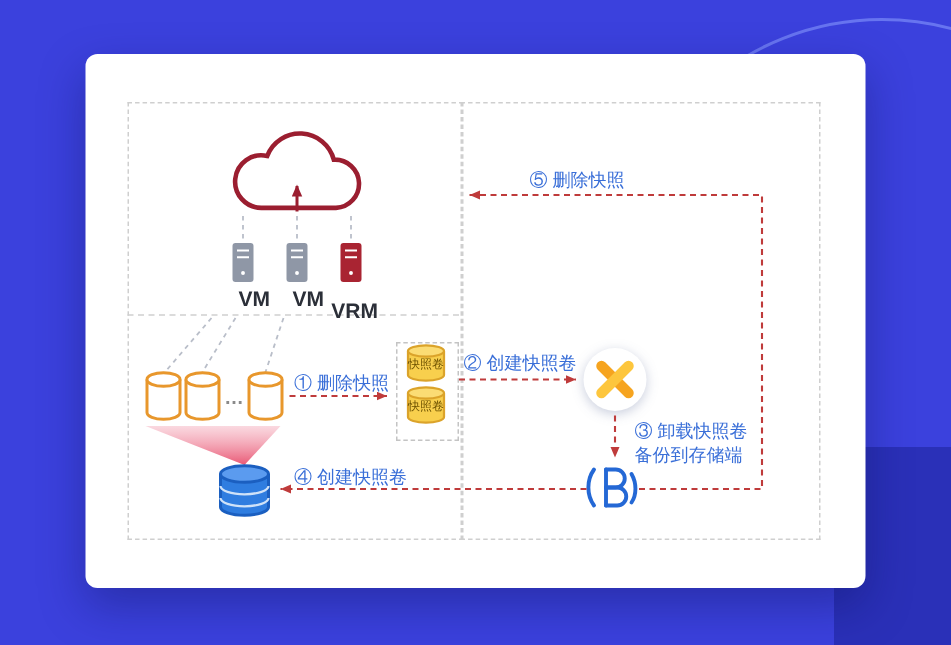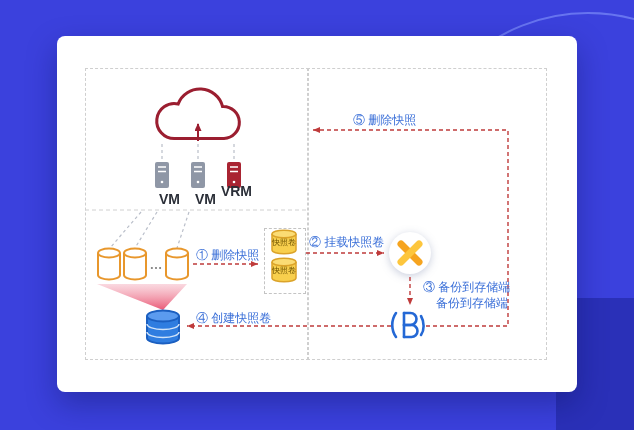--- a/index.html
+++ b/index.html
@@ -12,21 +12,21 @@
     border-radius:8px;box-shadow:0 12px 30px rgba(10,15,80,.35);}
   .zone{position:absolute;border:1px dashed #cfcfcf;}
   .zone-left{left:28px;top:32px;width:222px;height:290px;}
   .zone-right{left:250px;top:32px;width:238px;height:290px;}
   .snapshot-box{position:absolute;left:207px;top:192px;width:40px;height:64px;border:1px dashed #c4c4c4;background:#fff;}
   .overlay{position:absolute;left:0;top:0;width:520px;height:356px;pointer-events:none;}
   .lbl{position:absolute;font-size:12px;color:#3a6fd8;white-space:nowrap;line-height:14px;}
   .vm{color:#2b2f38;font-weight:bold;text-align:right;font-size:14px;}
   .snaplbl{position:absolute;left:207px;width:40px;text-align:center;font-size:8px;color:#6e5200;line-height:9px;}
   .ellipsis{position:absolute;left:89px;top:221px;width:20px;text-align:center;font-size:13px;font-weight:bold;color:#8a8a8a;}
-  .indent2{margin-left:13px;}
+  .indent2{}
 </style>
 </head>
 <body>
 
 <div id="stage">
   <div class="decor-ring"></div>
   <div class="decor-square"></div>
 
   <div class="card">
     <div class="zone zone-left"></div>
@@ -130,27 +130,27 @@
         <path d="M136,228 H201" marker-end="url(#mRed)"></path>
         <path d="M249,217 H327" marker-end="url(#mRed)"></path>
         <path d="M353,241 V269" marker-end="url(#mRed)"></path>
         <path d="M334,290 H130" marker-end="url(#mRed)"></path>
         <path d="M369,290 H451 V94 H256" marker-end="url(#mRed)"></path>
       </g>
     </svg>
 
     <div class="lbl vm" style="left:87px;top:156px;width:36px">VM</div>
     <div class="lbl vm" style="left:123px;top:156px;width:36px">VM</div>
-    <div class="lbl vm" style="left:159px;top:148px;width:36px">VRM</div>
+    <div class="lbl vm" style="left:159px;top:164px;width:36px">VRM</div>
 
     <div class="ellipsis">…</div>
 
     <div class="snaplbl" style="top:202px">快照卷</div>
     <div class="snaplbl" style="top:230px">快照卷</div>
 
     <div class="lbl" style="left:139px;top:212px">① 删除快照</div>
-    <div class="lbl" style="left:252px;top:199px">② 挂载快照卷</div>
-    <div class="lbl" style="left:366px;top:244px">③ 备份到存储端</div>
+    <div class="lbl" style="left:252px;top:199px">② 创建快照卷</div>
+    <div class="lbl" style="left:366px;top:244px">③ 卸载快照卷</div>
     <div class="lbl indent2" style="left:366px;top:260px">备份到存储端</div>
     <div class="lbl" style="left:139px;top:275px">④ 创建快照卷</div>
     <div class="lbl" style="left:296px;top:77px">⑤ 删除快照</div>
   </div>
 </div>
 
 </body></html>

